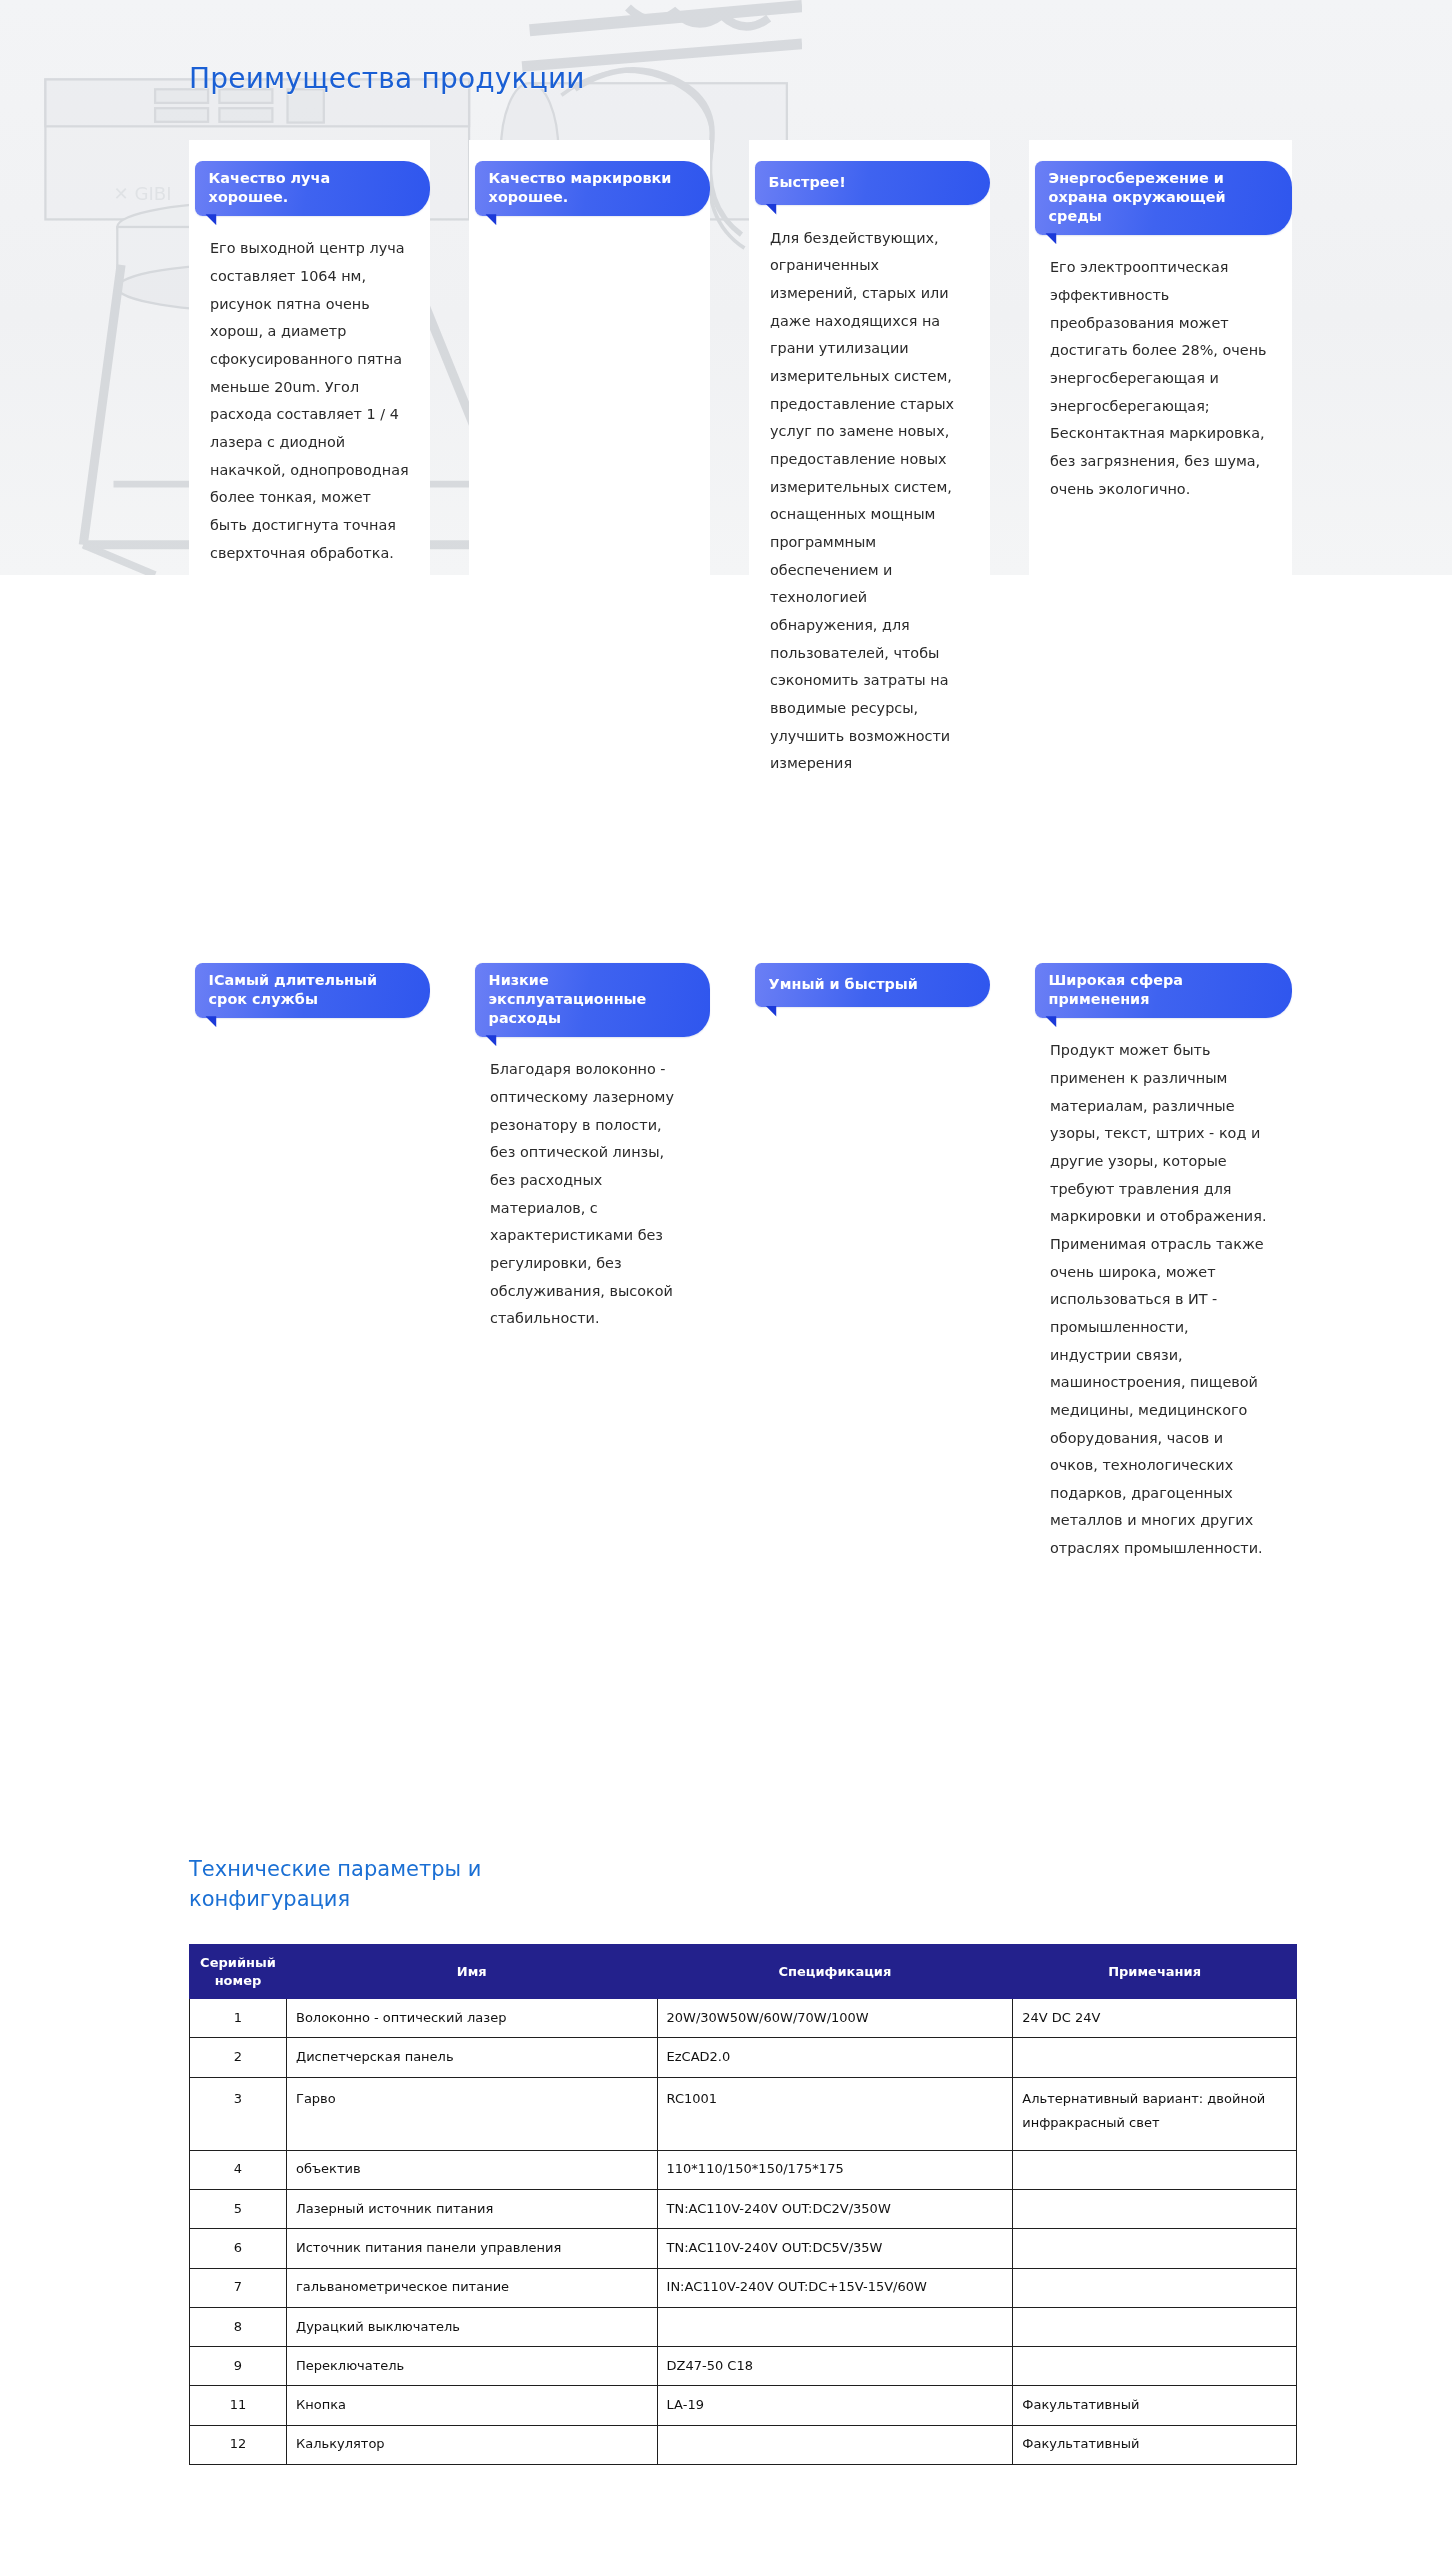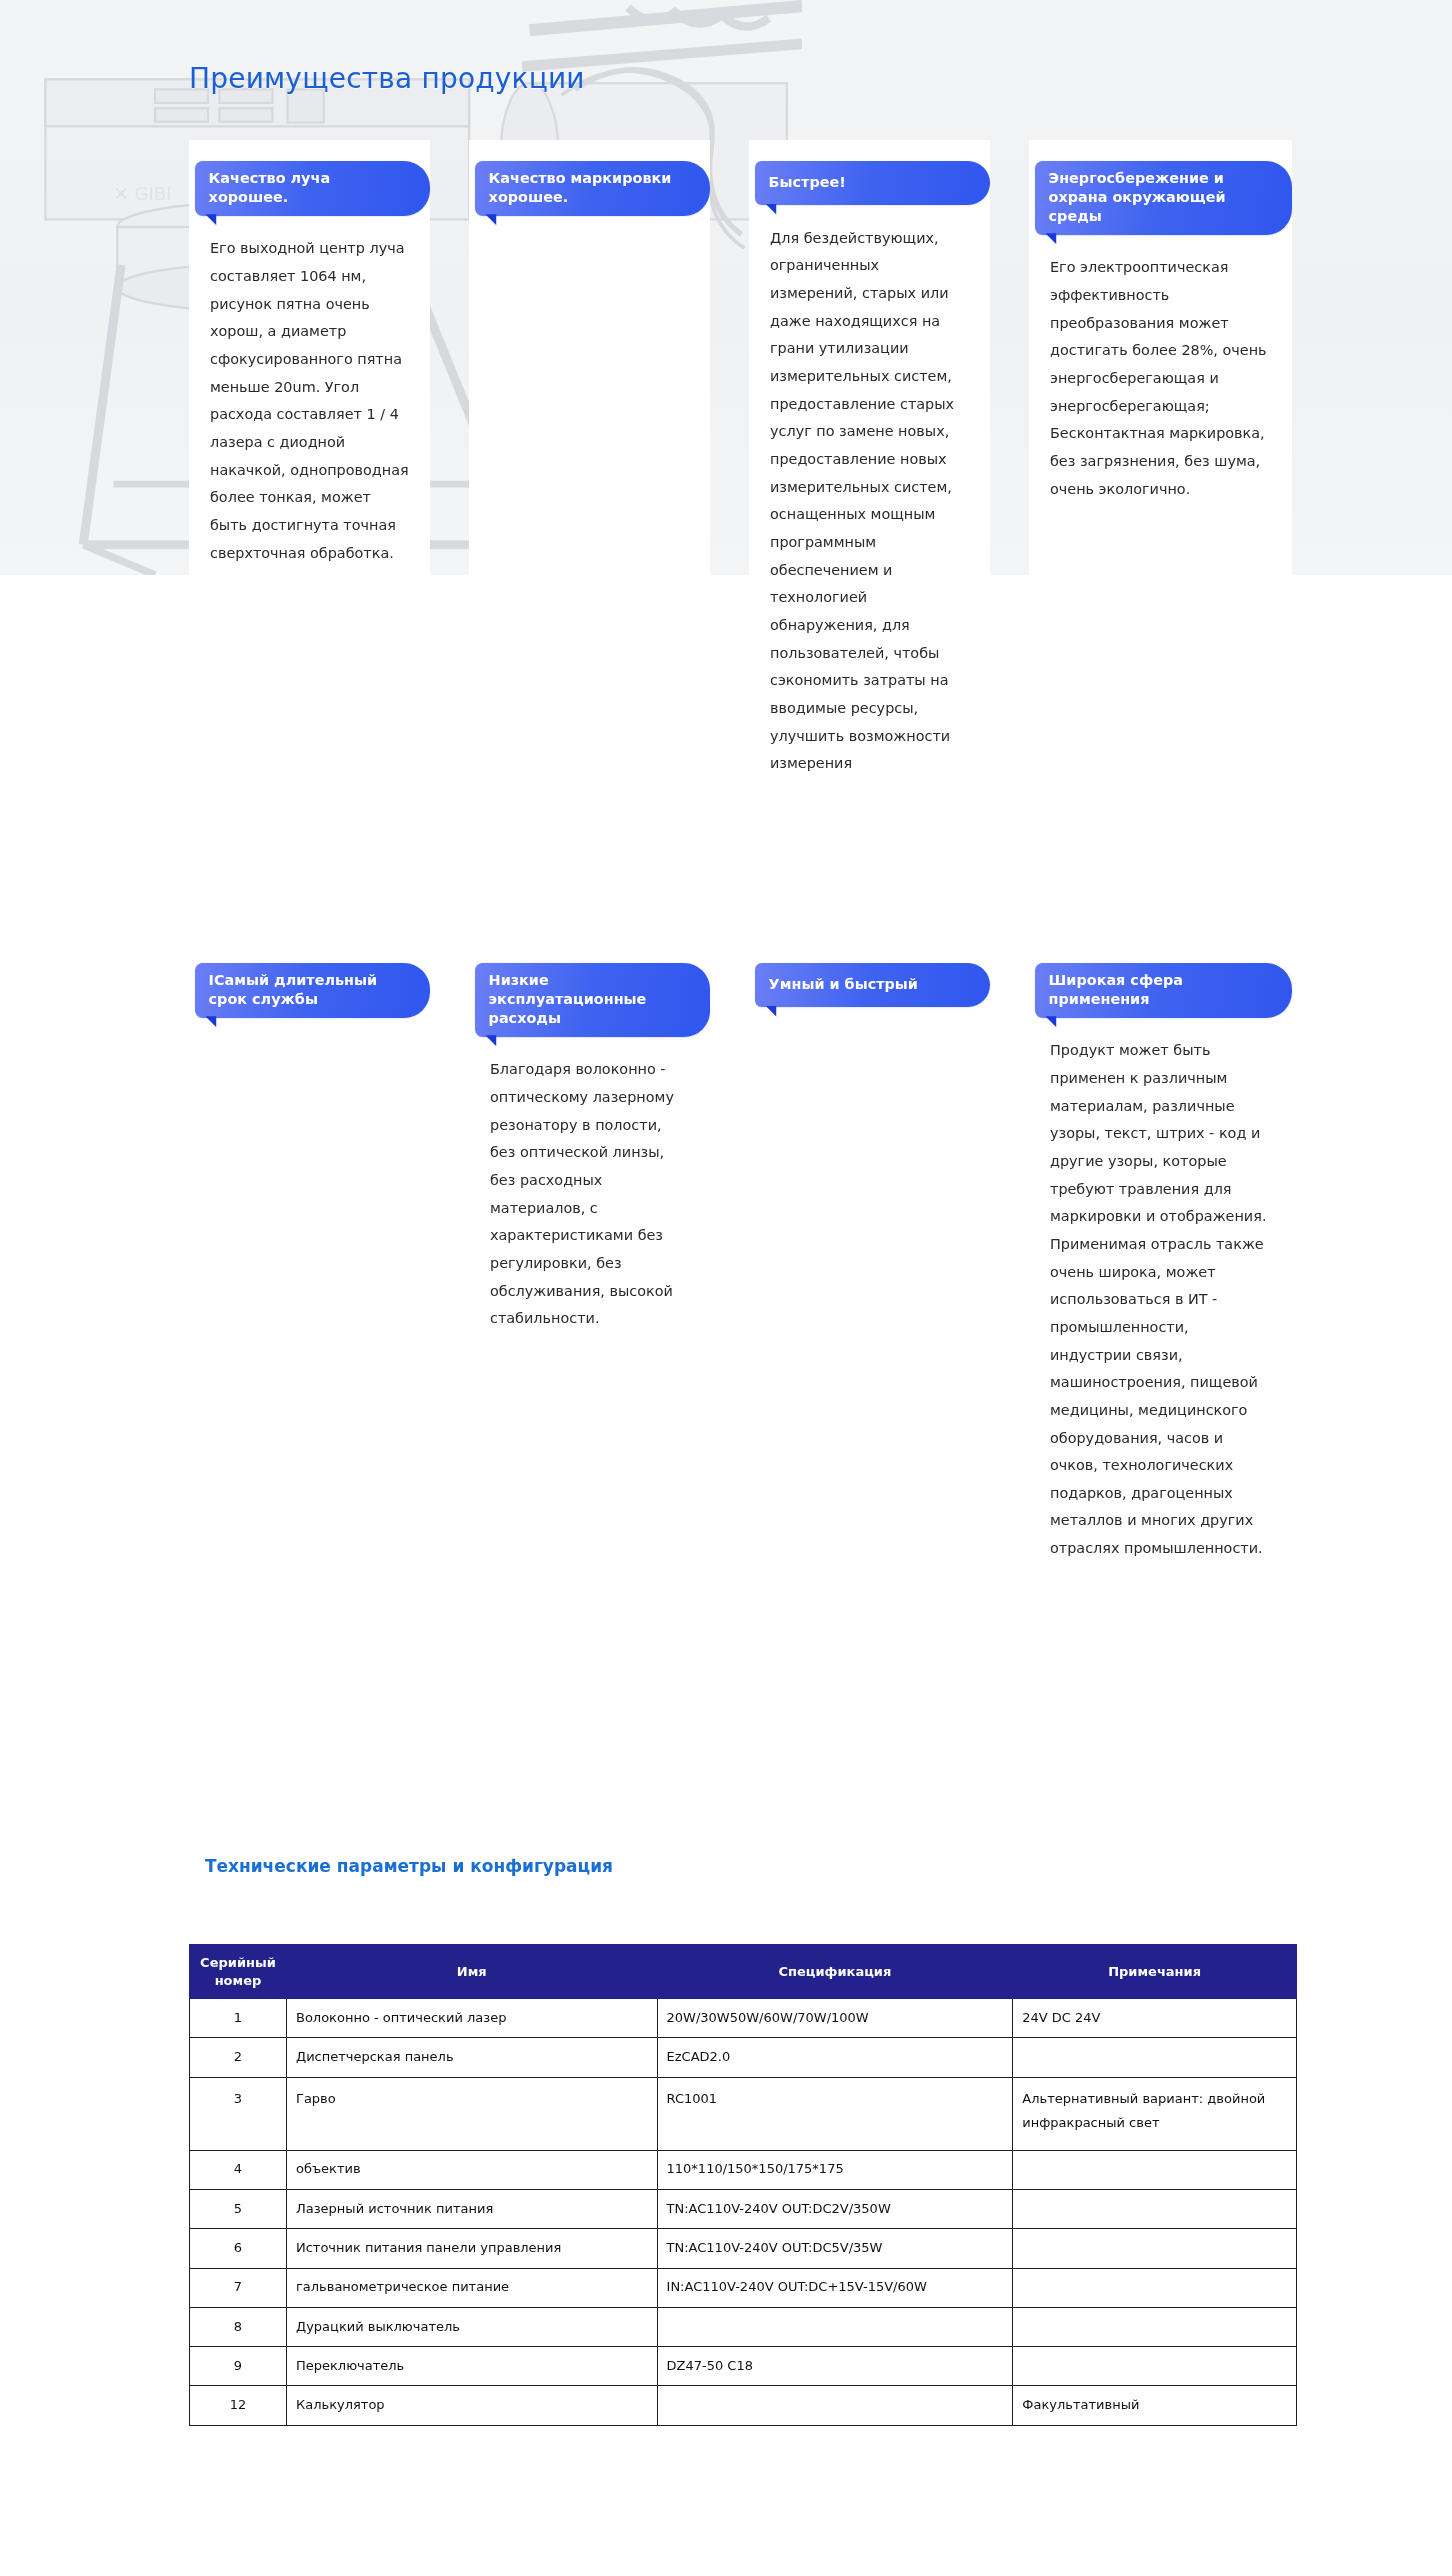--- a/index.html
+++ b/index.html
@@ -45,25 +45,25 @@
     z-index: 5;
     text-shadow: 0 0.8px 0 rgba(255,255,255,.55);
   }
   #title-advantages { left: 189px; top: 62px; }
 
   .section-title-2 {
     position: absolute;
     left: 189px;
     top: 1854px;
     width: 424px;
-    font-size: 17px;
+    font-size: 21px;
     line-height: 1.45;
-    font-weight: bold;
+    font-weight: normal;
     color: #1a6fd4;
-    text-align: right;
+    text-align: left;
     z-index: 5;
   }
 
   
   .cards-row { position: absolute; z-index: 4; }
   #row-1 { left: 0; top: 140px; width: 1453px; }
   #row-2 { left: 0; top: 942px; width: 1453px; }
 
   .card {
     position: absolute;
@@ -301,20 +301,26 @@
         <td></td>
         <td></td>
       </tr>
       <tr>
         <td class="c-sn">9</td>
         <td>Переключатель</td>
         <td>DZ47-50  C18</td>
         <td></td>
       </tr>
       <tr>
+        <td class="c-sn">11</td>
+        <td>Кнопка</td>
+        <td>LA-19</td>
+        <td>Факультативный</td>
+      </tr>
+      <tr>
         <td class="c-sn">12</td>
         <td>Калькулятор</td>
         <td></td>
         <td>Факультативный</td>
       </tr>
     </tbody>
   </table>
 
 </div>
 

